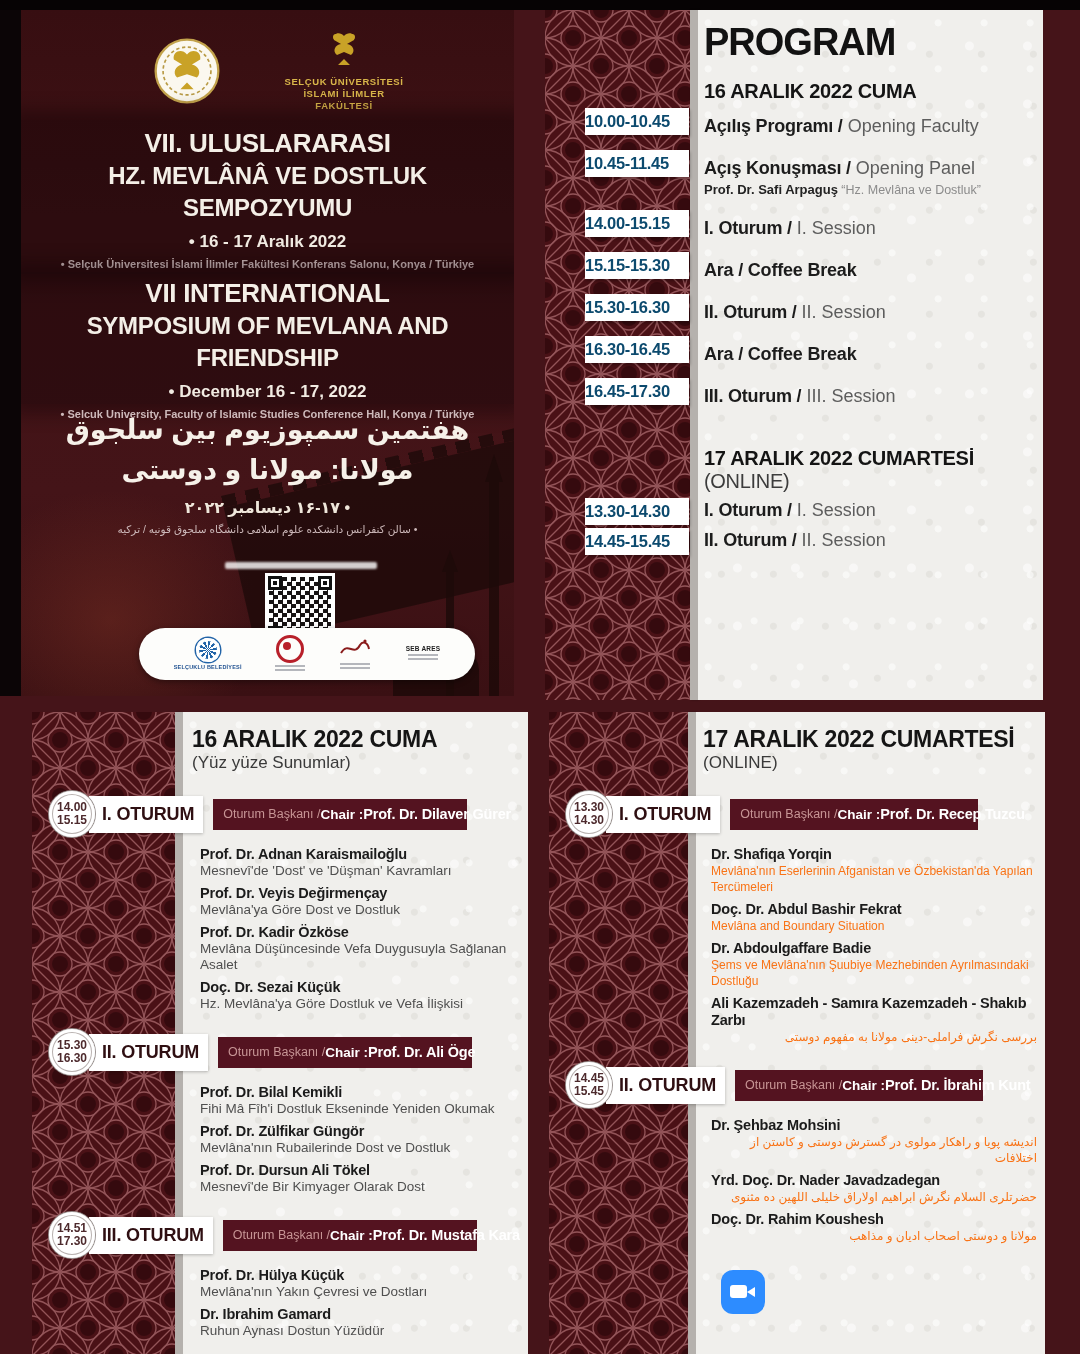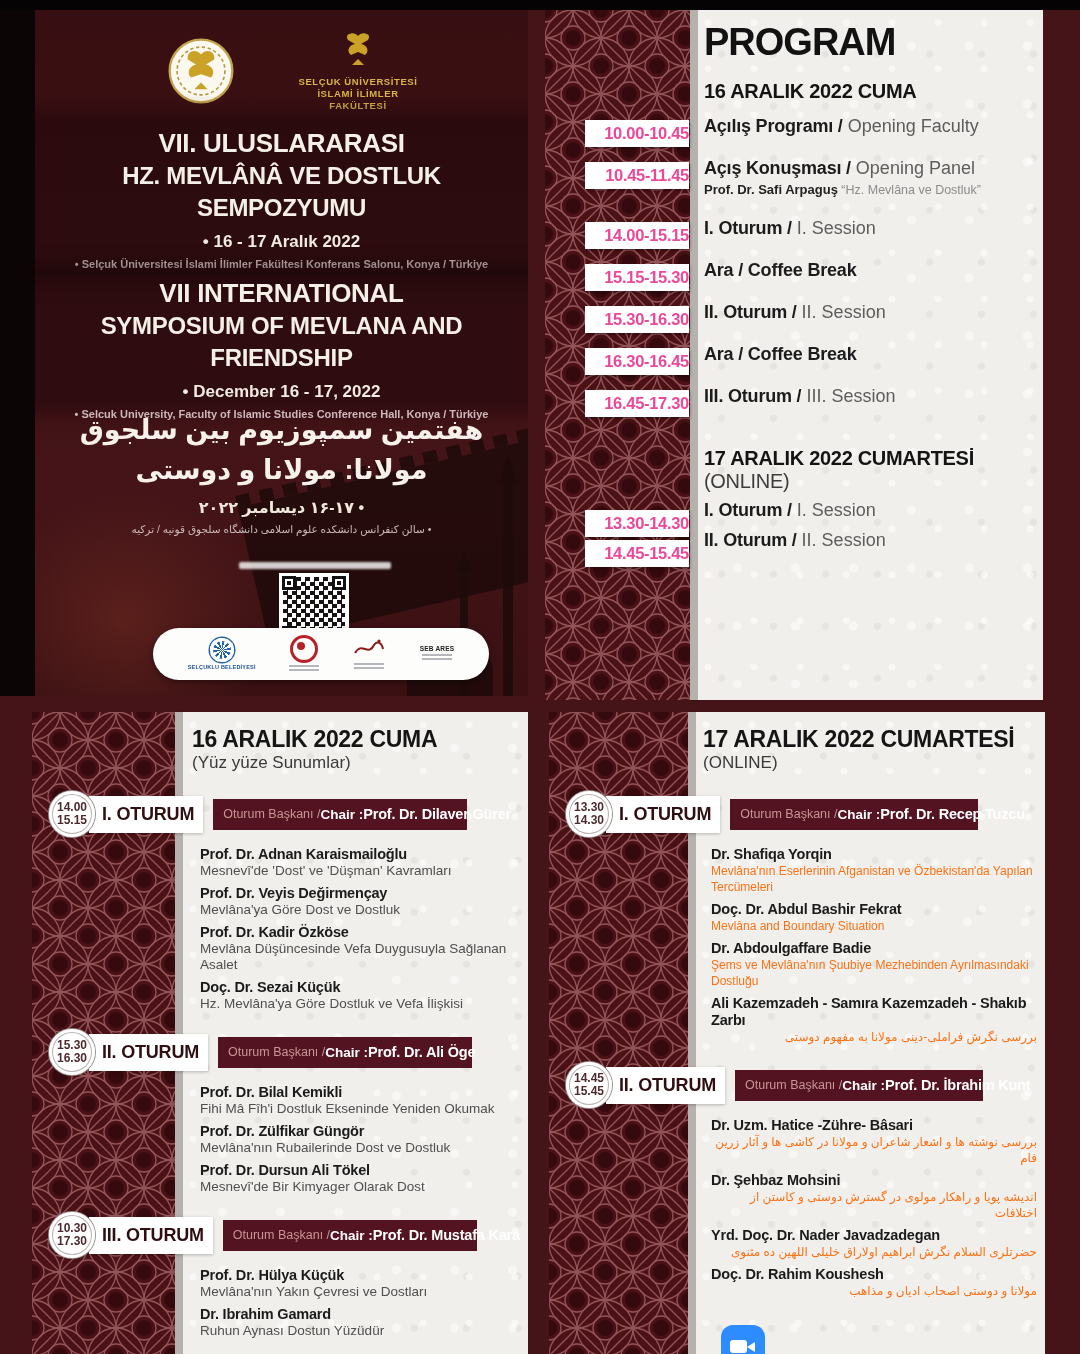--- a/index.html
+++ b/index.html
@@ -9,21 +9,21 @@
     font-family:"Liberation Sans","DejaVu Sans",sans-serif;
     -webkit-font-smoothing:antialiased;
   }
   .abs{position:absolute;}
   
   #black-top{left:0;top:0;width:1080px;height:10px;background:#060304;}
   #black-left{left:0;top:10px;width:35px;height:686px;background:#0b0506;}
 
   
   .quad{position:absolute;}
-  #q-tl{left:35px;top:10px;width:493px;height:686px;background:linear-gradient(180deg,#370e11 0%,#3f1215 30%,#441418 70%,#3a1013 100%);overflow:hidden;}
+  #q-tl{left:21px;top:10px;width:493px;height:686px;background:linear-gradient(180deg,#370e11 0%,#3f1215 30%,#441418 70%,#3a1013 100%);overflow:hidden;}
   #q-tr{left:545px;top:10px;width:498px;height:690px;}
   #q-bl{left:32px;top:712px;width:496px;height:642px;}
   #q-br{left:549px;top:712px;width:496px;height:642px;}
 
   .strip{position:absolute;top:0;bottom:0;left:0;}
   .divider{position:absolute;top:0;bottom:0;width:8px;background:#b5b1ad;box-shadow:1px 0 2px rgba(0,0,0,.35);}
   .panel{position:absolute;top:0;bottom:0;right:0;background:#f0efec;
     background-image:
       radial-gradient(circle at 22% 28%, rgba(255,255,255,.55) 3px, transparent 4px),
       radial-gradient(circle at 68% 62%, rgba(255,255,255,.5) 4px, transparent 5px),
@@ -95,23 +95,23 @@
   .prows{margin-top:2px;}
   .prow{position:relative;padding:8px 0;}
   .prow2{padding:2px 0;}
   .pline{font-size:18px;line-height:26px;}
   .pline .b{font-weight:800;color:#1c1c1c;letter-spacing:-.2px;}
   .pline .l{font-weight:400;color:#5d5d5d;}
   .psub{font-size:13px;line-height:18px;margin-top:0;}
   .psub .sb{font-weight:800;color:#232323;}
   .psub .sn{color:#8b8b8b;font-size:12.5px;}
   .psub:not(:has(.sb:not(:empty))){display:none;}
-  .pill{position:absolute;left:-119px;top:15px;width:104px;height:27px;background:#fff;
+  .pill{position:absolute;left:-119px;top:3px;width:104px;height:27px;background:#fff;
     box-shadow:1px 2px 3px rgba(0,0,0,.3);font-weight:800;font-size:16.5px;line-height:27px;
-    text-align:right;color:#ec4899;letter-spacing:-.3px;}
+    text-align:left;color:#0c4a6e;letter-spacing:-.3px;}
   
   .day-content{position:absolute;top:0;right:0;bottom:0;}
   #q-bl .day-content{left:151px;padding:14px 8px 0 9px;}
   #q-br .day-content{left:147px;padding:14px 8px 0 7px;}
   .dayh{font-size:23px;font-weight:800;color:#151515;letter-spacing:-.3px;line-height:26px;}
   .daysub{font-size:17px;color:#3a3a3a;line-height:22px;}
   .session{margin-top:6px;}
   .sess-head{display:flex;align-items:center;margin-top:18px;height:44px;text-align:right;}
   #q-bl .sess-head{margin-left:-143px;}
   #q-br .sess-head{margin-left:-137px;}
@@ -403,21 +403,21 @@
               <div class="speaker">
                 <div class="sname">Prof. Dr. Dursun Ali Tökel</div>
                 <div class="stopic" dir="auto">Mesnevî'de Bir Kimyager Olarak Dost</div>
               </div>
             </div>
         </div>
 
         <div class="session">
           <div class="sess-head">
             <div class="badge">
-              <span>10.30</span>
+              <span>14.51</span>
               <span>17.30</span>
             </div>
             <div class="slabel">III. OTURUM</div>
             <div class="chairbar">
               <span class="cp">Oturum Başkanı / </span>
               <span class="ct">Chair : </span>
               <span class="cn">Prof. Dr. Mustafa Kara</span>
             </div>
           </div>
           <div class="speakers">
@@ -493,24 +493,20 @@
             </div>
             <div class="slabel">II. OTURUM</div>
             <div class="chairbar">
               <span class="cp">Oturum Başkanı / </span>
               <span class="ct">Chair : </span>
               <span class="cn">Prof. Dr. İbrahim Kunt</span>
             </div>
           </div>
           <div class="speakers">
 
-              <div class="speaker">
-                <div class="sname">Dr. Uzm. Hatice -Zühre- Bâsari</div>
-                <div class="stopic" dir="auto">بررسی نوشته ها و اشعار شاعران و مولانا در کاشی ها و آثار زرین فام</div>
-              </div>
 
               <div class="speaker">
                 <div class="sname">Dr. Şehbaz Mohsini</div>
                 <div class="stopic" dir="auto">اندیشه پویا و راهکار مولوی در گسترش دوستی و کاستن از اختلافات</div>
               </div>
 
               <div class="speaker">
                 <div class="sname">Yrd. Doç. Dr. Nader Javadzadegan</div>
                 <div class="stopic" dir="auto">حضرتلری السلام نگرش ابراهیم اولاراق خلیلی اللهین ده مثنوی</div>
               </div>

